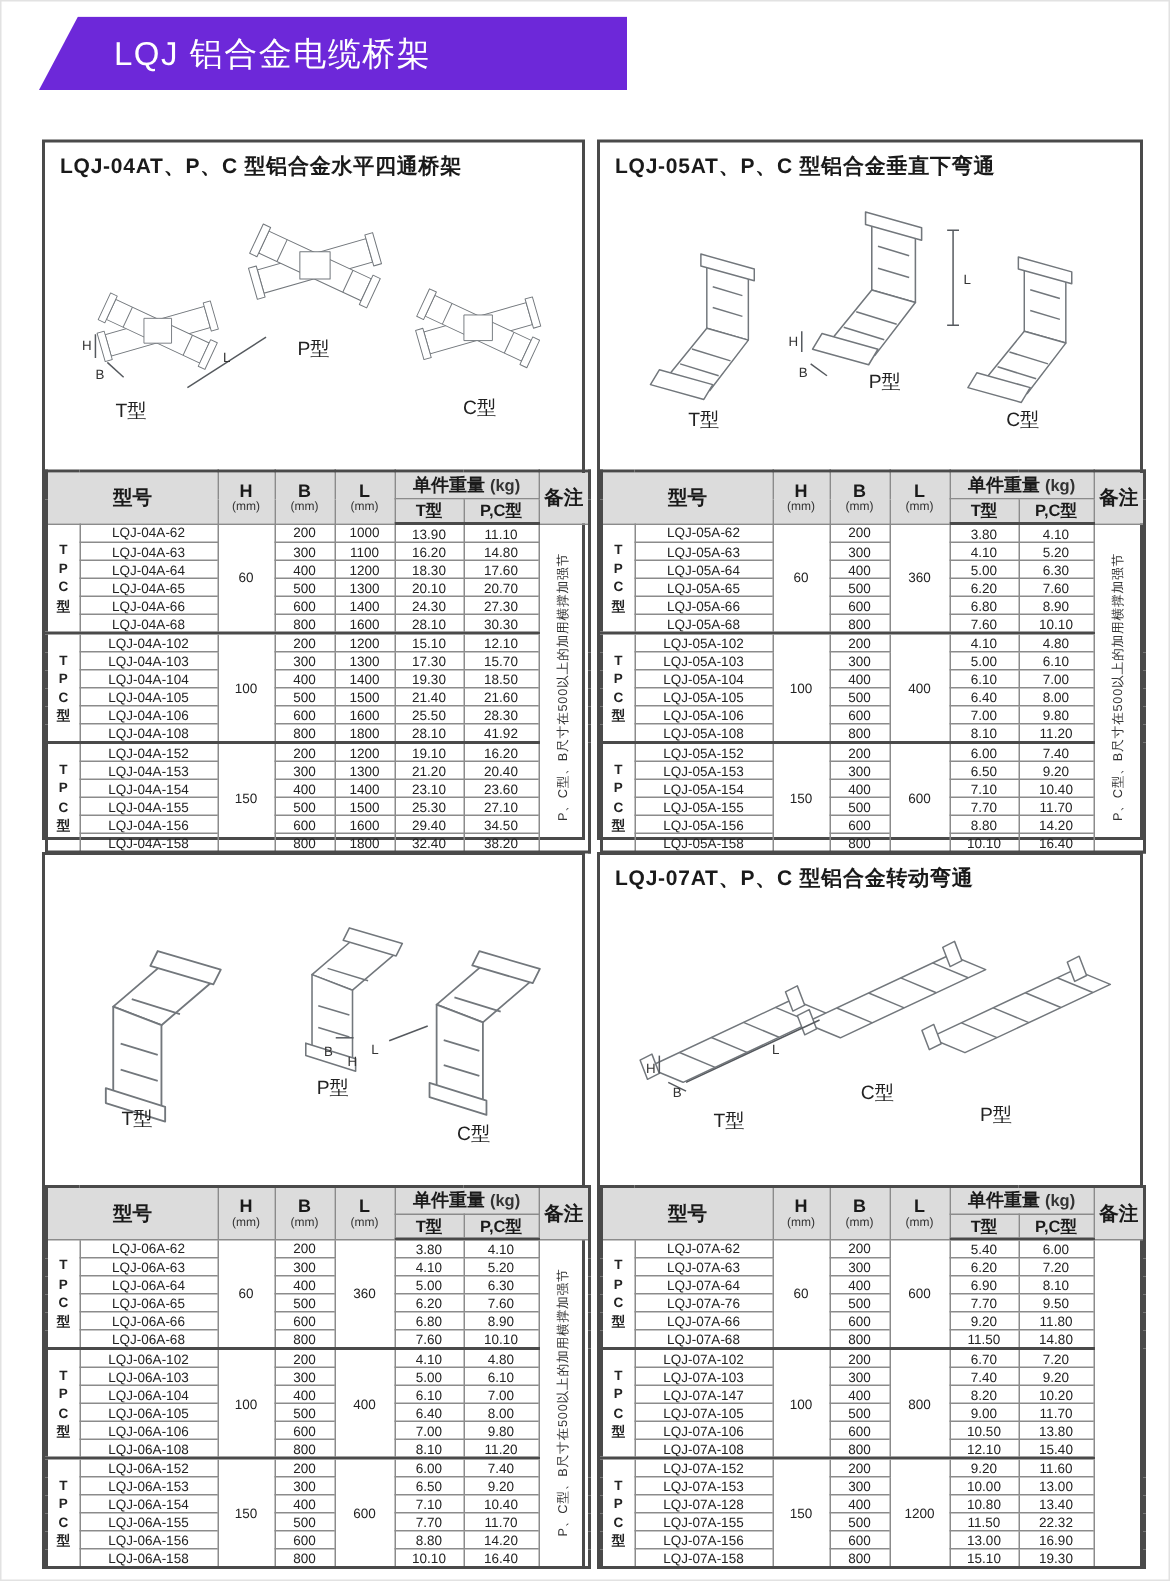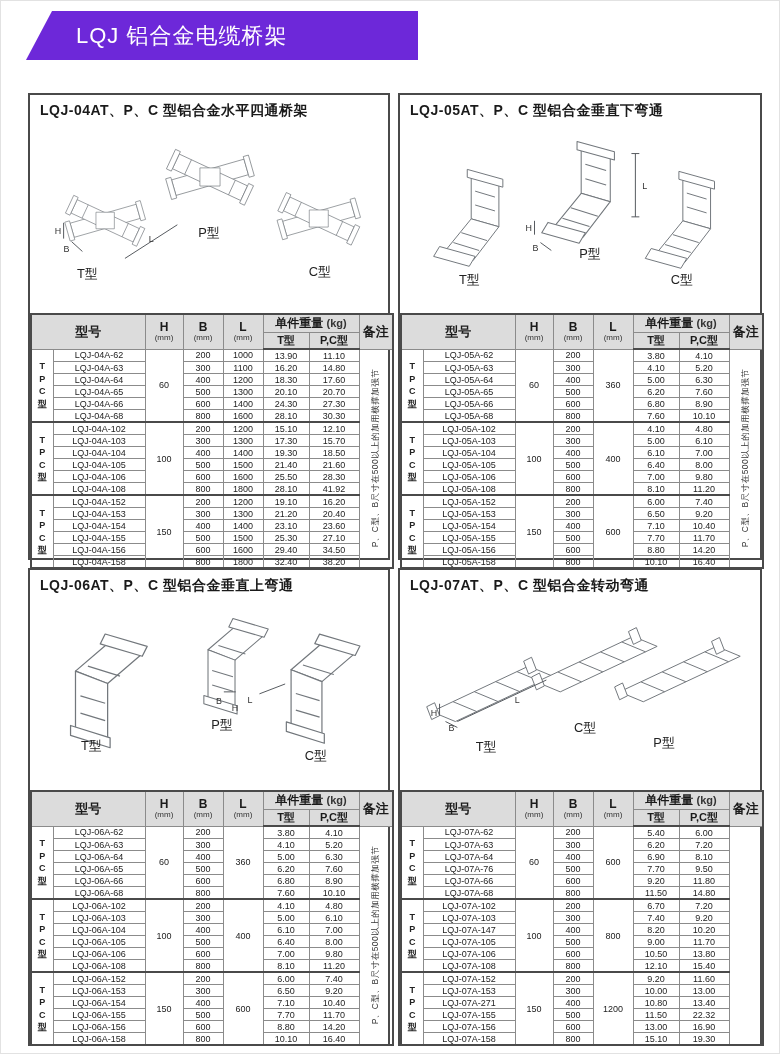--- a/index.html
+++ b/index.html
@@ -521,21 +521,20 @@
       <use href="#elbow-u" transform="translate(264,66) scale(1.2)"></use>
       <line class="dimline" x1="196" y1="122" x2="208" y2="122"></line>
       <line class="dimline" x1="232" y1="124" x2="258" y2="114"></line>
       <text class="dlabel" x="188" y="134">B</text>
       <text class="dlabel" x="204" y="141">H</text>
       <text class="dlabel" x="220" y="133">L</text>
       <text class="vlabel" x="62" y="181" text-anchor="middle">T型</text>
       <text class="vlabel" x="194" y="160" text-anchor="middle">P型</text>
       <text class="vlabel" x="289" y="191" text-anchor="middle">C型</text>
     </svg>
-    <div class="panel-title">LQJ-06AT、P、C 型铝合金垂直上弯通</div>
   </div>
   <table class="tbl">
     <colgroup>
         <col style="width:22px">
         <col style="width:92px">
         <col style="width:38px">
         <col style="width:40px">
         <col style="width:40px">
         <col style="width:46px">
         <col style="width:50px">
@@ -862,21 +861,21 @@
           <td>9.20</td>
           <td>11.60</td>
         </tr>
         <tr>
           <td>LQJ-07A-153</td>
           <td>300</td>
           <td>10.00</td>
           <td>13.00</td>
         </tr>
         <tr>
-          <td>LQJ-07A-271</td>
+          <td>LQJ-07A-128</td>
           <td>400</td>
           <td>10.80</td>
           <td>13.40</td>
         </tr>
         <tr>
           <td>LQJ-07A-155</td>
           <td>500</td>
           <td>11.50</td>
           <td>22.32</td>
         </tr>

